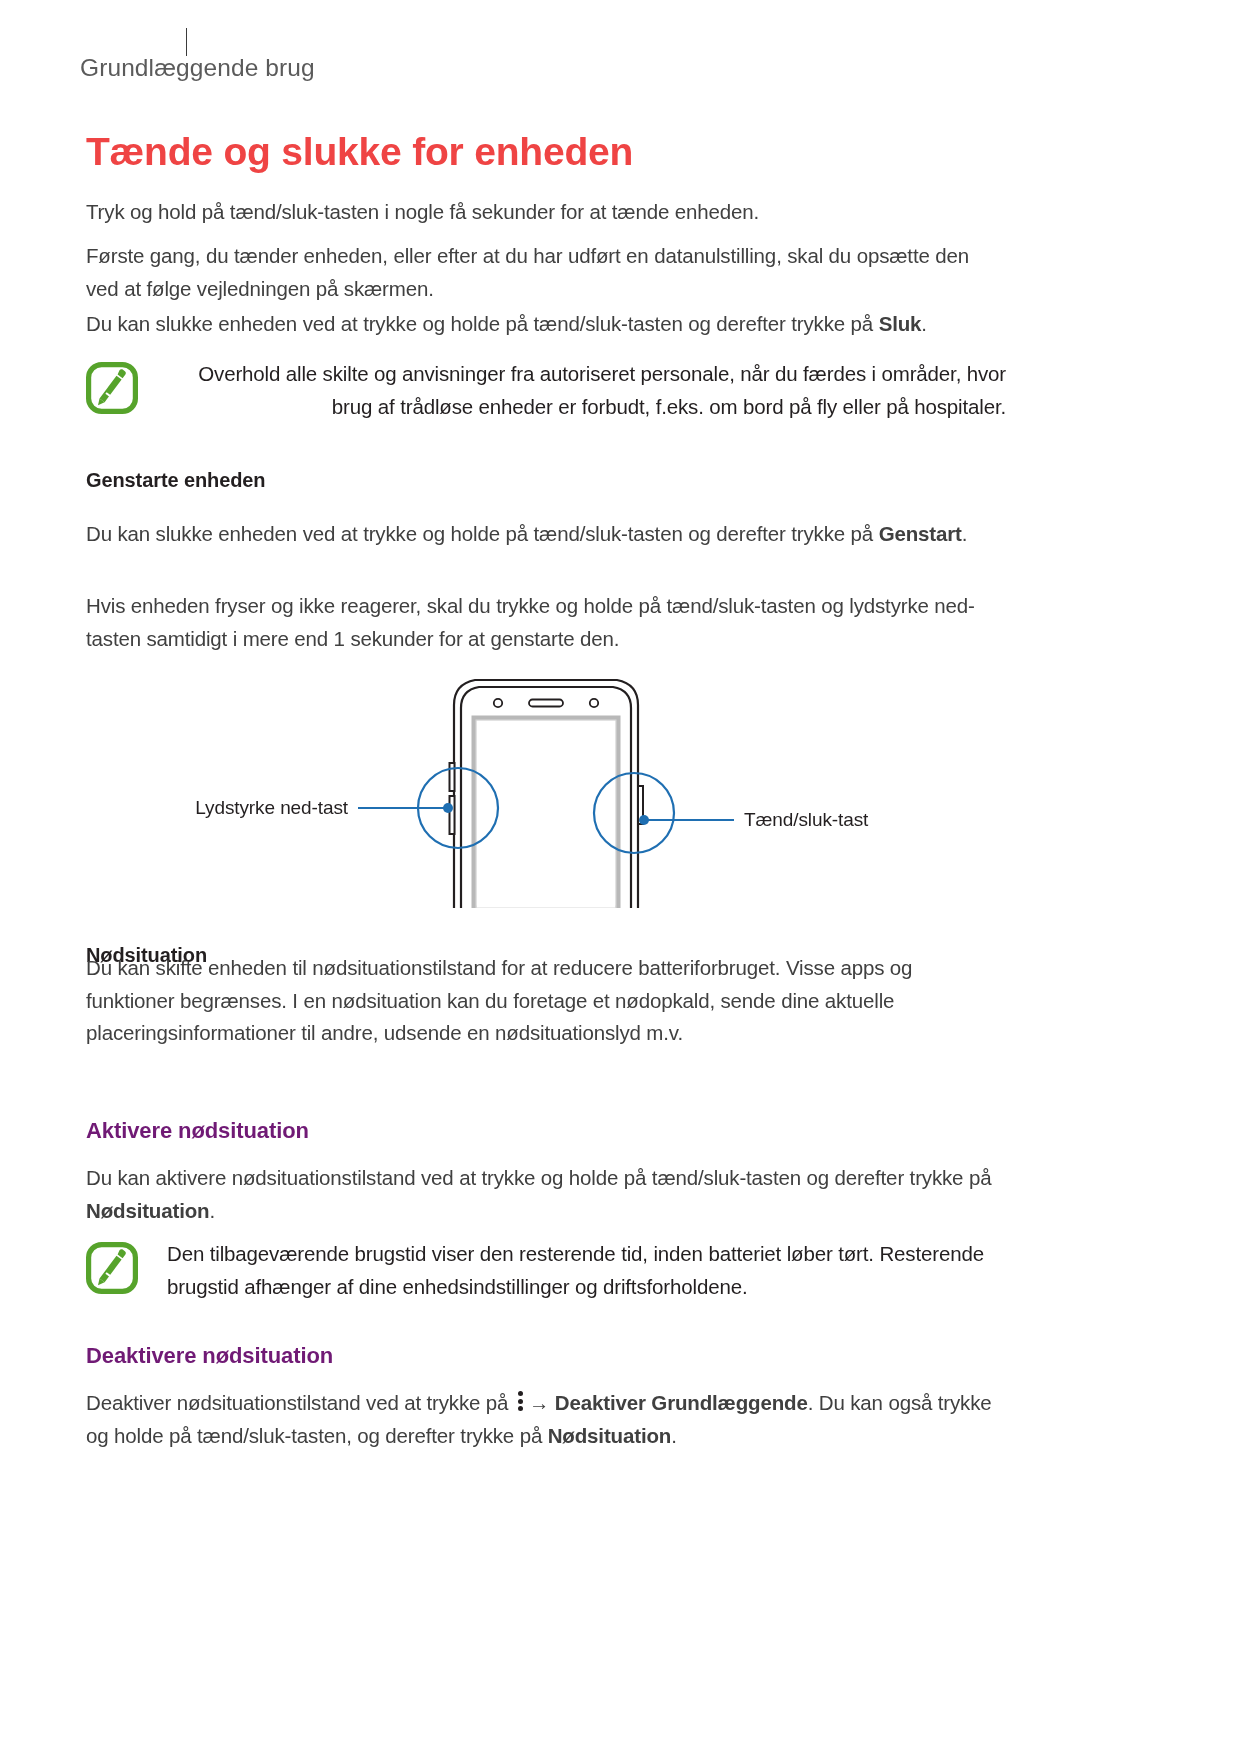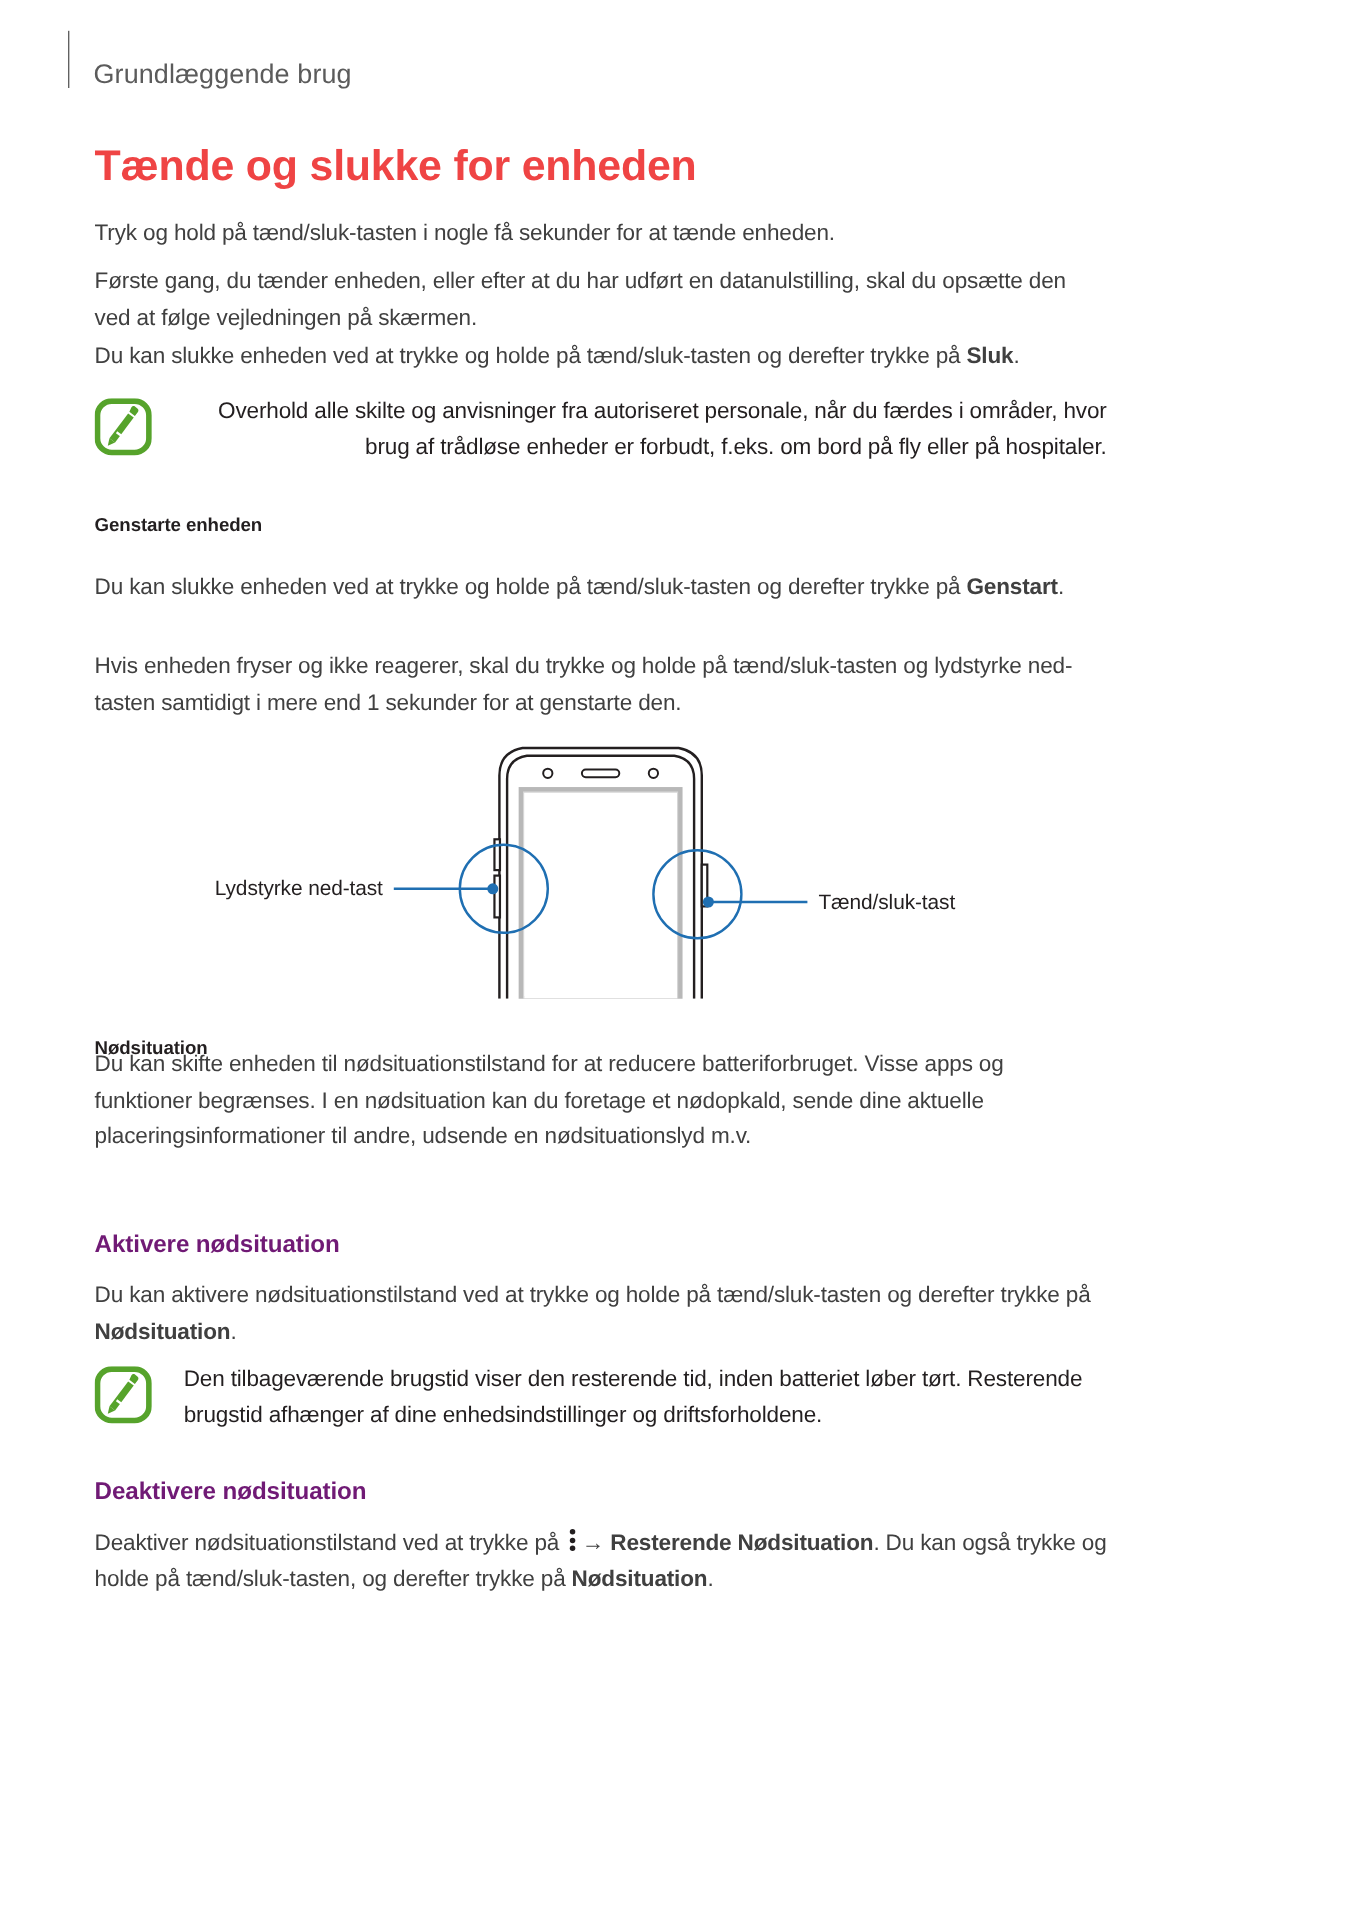--- a/index.html
+++ b/index.html
@@ -20,25 +20,26 @@
     position: relative;
     width: 1241px;
     height: 1754px;
     box-sizing: border-box;
     padding: 0;
   }
 
   
   .running-header {
     position: absolute;
-    left: 62px;
+    left: 80px;
     top: 28px;
     height: 52px;
     display: flex;
-    align-items: flex-end;
+    align-items: center;
+    flex-direction: column;
   }
   .header-rule {
     width: 1px;
     height: 52px;
     background: #3b3b3b;
     margin-right: 22px;
   }
   .header-title {
     font-size: 24.5px;
     color: #5b5b5b;
@@ -63,21 +64,21 @@
     padding: 0;
     position: absolute;
     top: 131px;
     left: 0;
     letter-spacing: -0.2px;
     line-height: 1.1;
     white-space: nowrap;
   }
 
   h2.section-title {
-    font-size: 17px;
+    font-size: 20px;
     font-weight: 700;
     color: #231f20;
     margin: 0;
     letter-spacing: -0.1px;
     line-height: 1.2;
   }
 
   h3.subsection-title {
     font-size: 22px;
     font-weight: 700;
@@ -280,20 +281,20 @@
           <path d="M13.5 36.5 L18.6 40.3 L12.0 43.2 Z" fill="#56a32b"></path>
           <path d="M20.0 31.0 L26.0 35.4" stroke="#ffffff" stroke-width="2.1" fill="none"></path>
         </svg>
       </span>
       <div class="note-body">Den tilbageværende brugstid viser den resterende tid, inden batteriet løber tørt. Resterende brugstid afhænger af dine enhedsindstillinger og driftsforholdene.</div>
     </div>
 
     <h3 class="subsection-title abs" style="top:1343px;">Deaktivere nødsituation</h3>
 
     <p class="body-text abs" style="top:1387px;width:920px;">
-      <span>Deaktiver nødsituationstilstand ved at trykke på </span><span class="dots-icon"><i></i><i></i><i></i></span><span>→</span> <b>Resterende Nødsituation</b><span>. Du kan også</span>
+      <span>Deaktiver nødsituationstilstand ved at trykke på </span><span class="dots-icon"><i></i><i></i><i></i></span><span>→</span> <b>Deaktiver Grundlæggende</b><span>. Du kan også</span>
       <span>trykke og holde på tænd/sluk-tasten, og derefter trykke på </span><b>Nødsituation</b><span>.</span>
     </p>
 
   </div>
 
 
 </div>
 
 </body></html>

